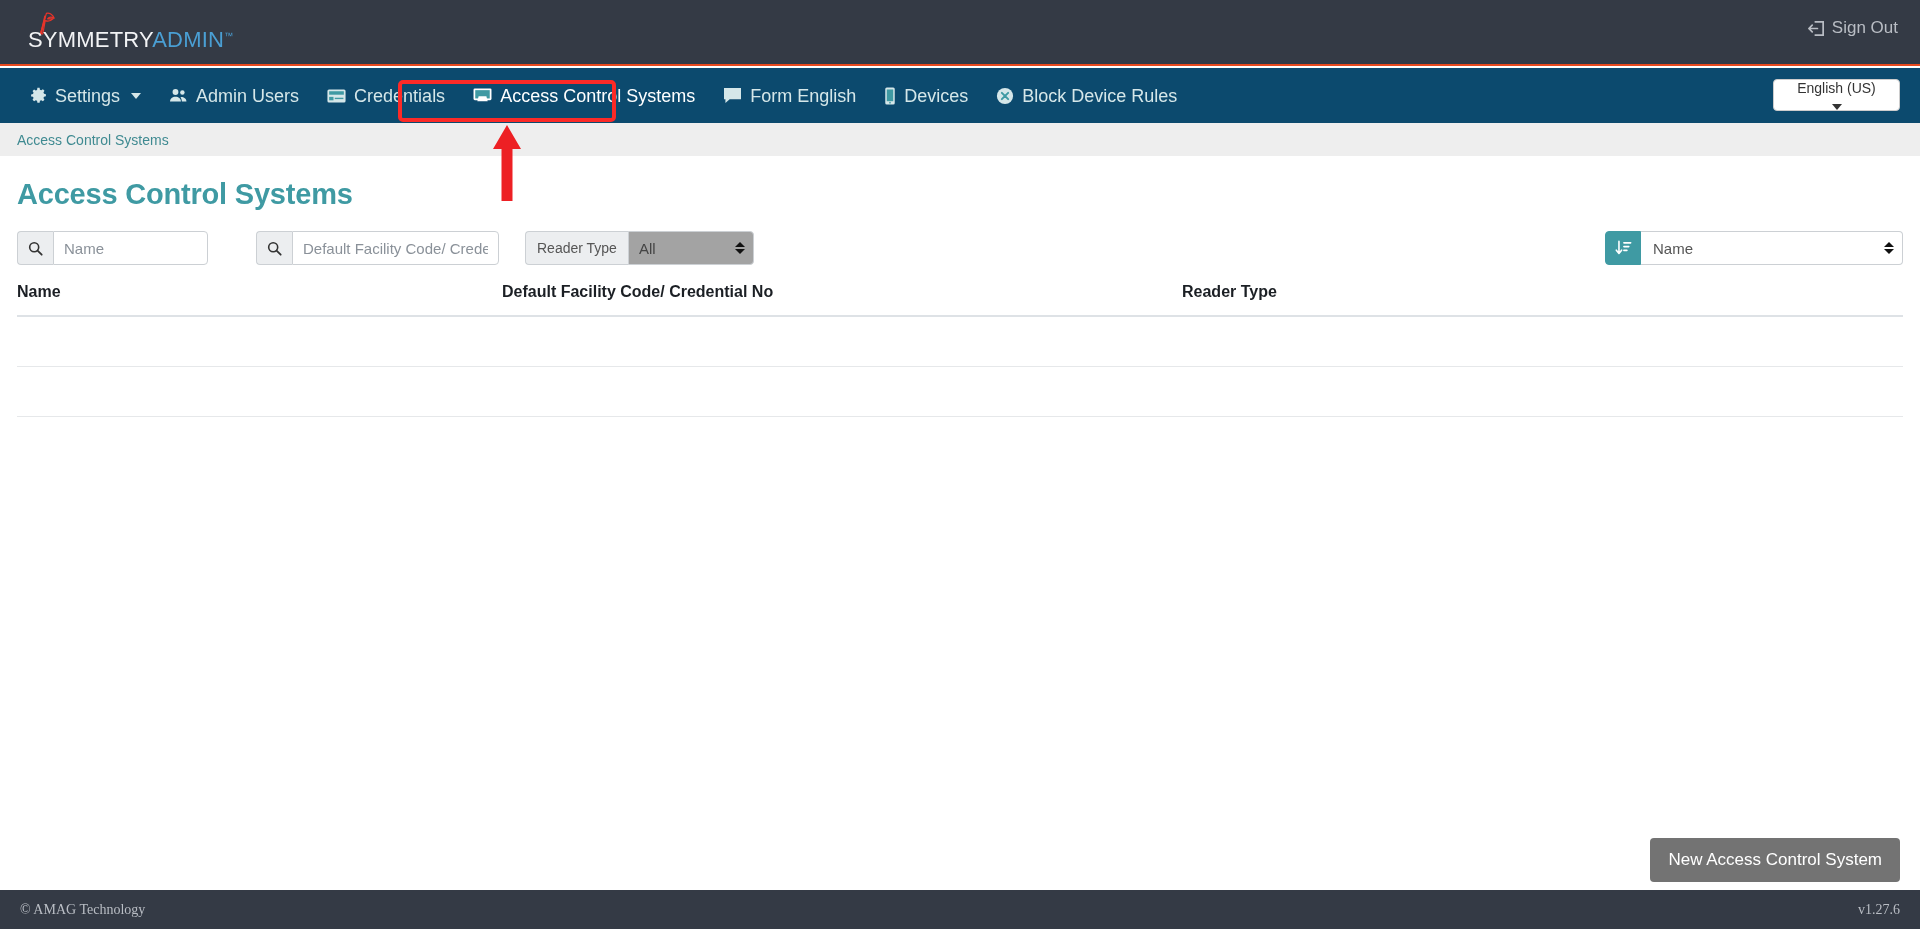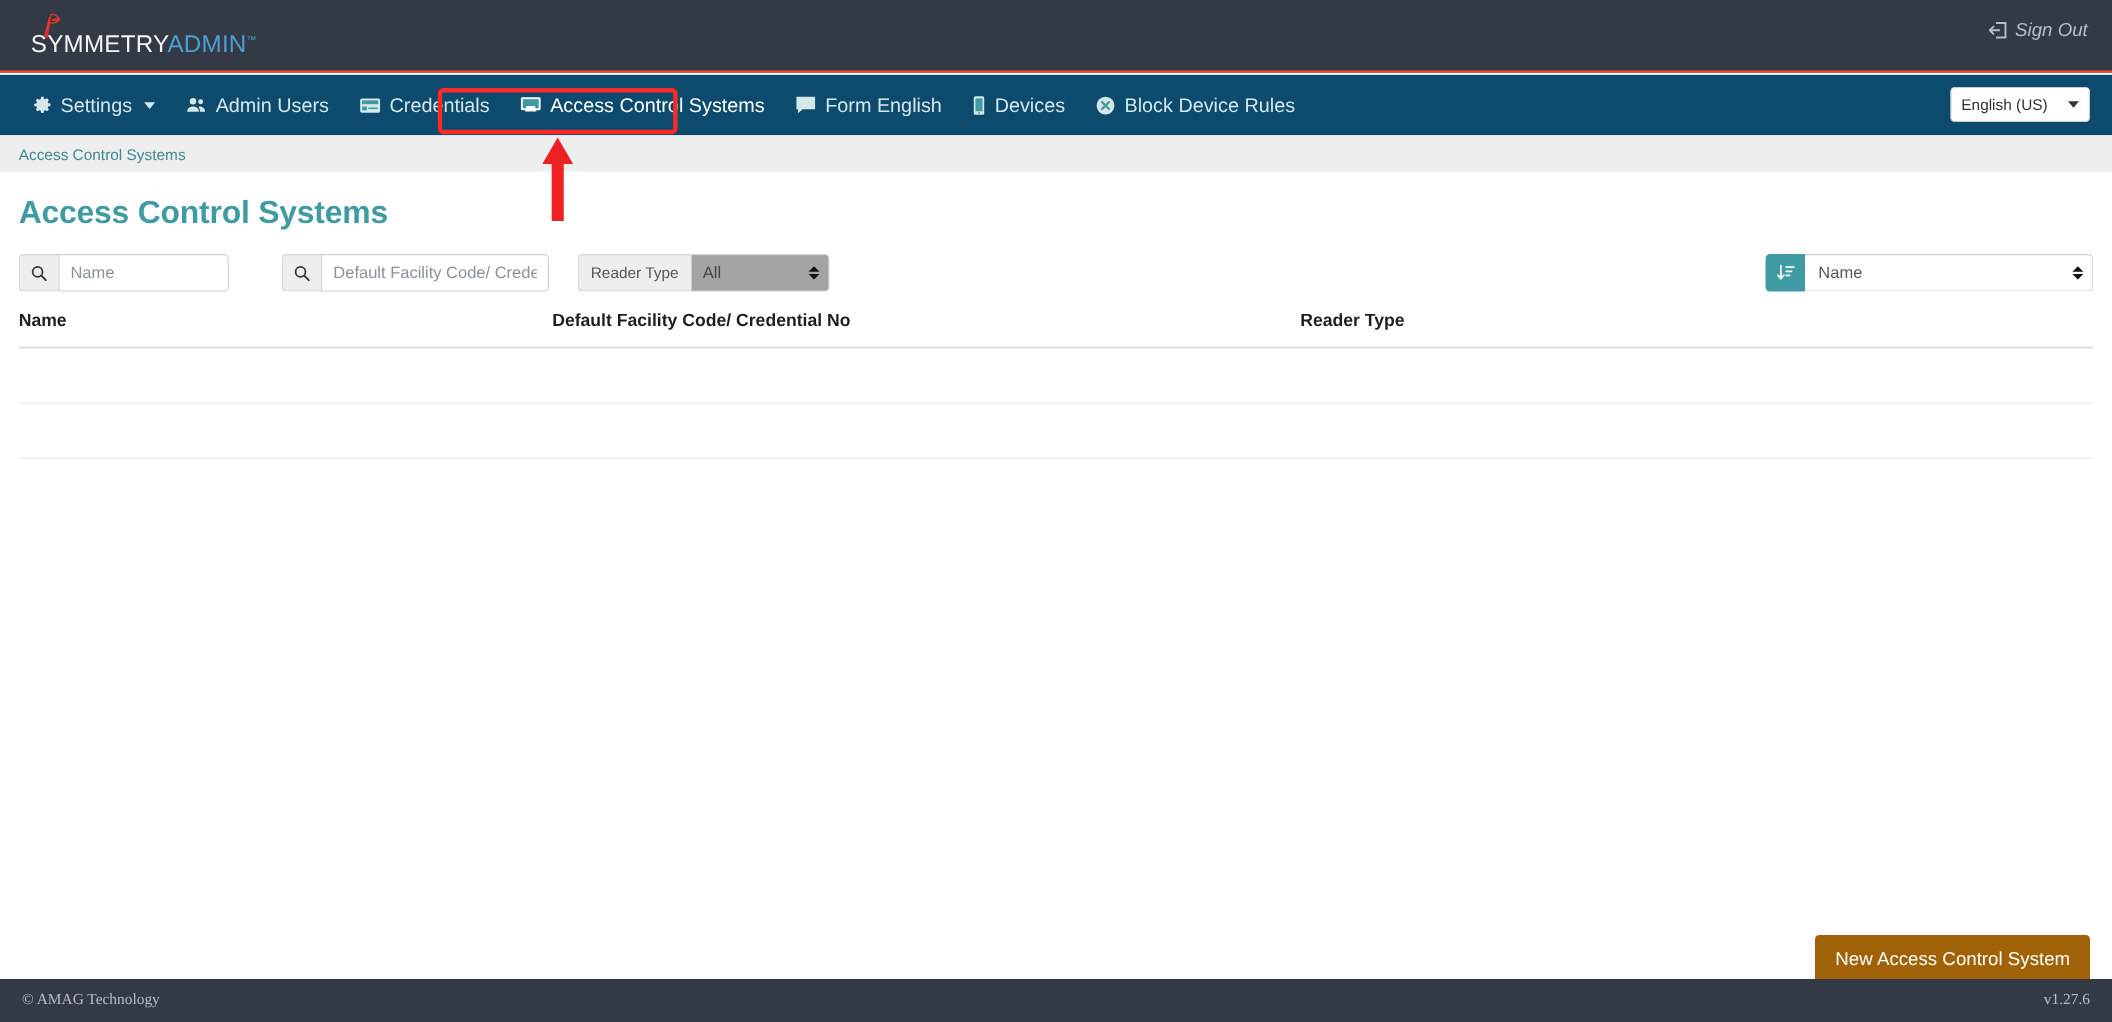--- a/index.html
+++ b/index.html
@@ -34,24 +34,23 @@
     line-height: 1; position: relative; top: -4px;
     margin-left: -4px;
     white-space: nowrap;
   }
   .logo-sym { color: #f2f3f5; }
   .logo-adm { color: #4a9fd4; }
   .logo-tm { color: #4a9fd4; font-size: 9px; vertical-align: super; }
 
   .signout {
     position: absolute; right: 22px; top: 18px;
-    display: flex; align-items: flex-start; gap: 6px;
+    display: flex; align-items: center; gap: 6px;
     color: #b9bdc4; font-size: 17px;
     cursor: pointer;
-    font-style: italic;
   }
   .signout svg { display: block; }
 
   
   .navbar {
     position: absolute; top: 68px; left: 0;
     width: 1920px; height: 55px;
     background: #0c4a6e;
     display: flex; align-items: center;
   }
@@ -80,20 +79,21 @@
   .lang-select {
     position: absolute; right: 20px; top: 11px;
     width: 127px; height: 32px;
     background: #fff; border: 1px solid #ccc;
     border-radius: 4px;
     display: flex; align-items: center;
     justify-content: space-between;
     padding: 0 9px;
     font-size: 14px; color: #333;
     cursor: pointer;
+    flex-direction: column;
   }
   .lang-chev {
     width: 0; height: 0;
     border-left: 5px solid transparent;
     border-right: 5px solid transparent;
     border-top: 6px solid #333;
   }
 
   
   .breadcrumb {
@@ -192,24 +192,24 @@
   table.grid td {
     height: 50px; border-bottom: 1px solid #e6e8ea;
   }
   .col-name { width: 485px; }
   .col-fac  { width: 680px; }
   .col-rdr  { width: auto; }
 
   
   .new-btn {
     position: absolute; right: 20px; top: 838px;
-    background: #a16207; color: #fff;
+    background: #737373; color: #fff;
     border: none; border-radius: 4px;
     font-size: 17px; font-family: "Liberation Sans", sans-serif;
-    padding: 12px 18px; cursor: pointer; margin-top: 12px;
+    padding: 12px 18px; cursor: pointer;
   }
 
   
   .footer {
     position: absolute; bottom: 0; left: 0;
     width: 1920px; height: 39px;
     background: #343a45; color: #b9bdc4;
     display: flex; align-items: center;
     justify-content: space-between;
     padding: 0 20px; font-size: 14px; font-family: Liberation Serif, serif;

